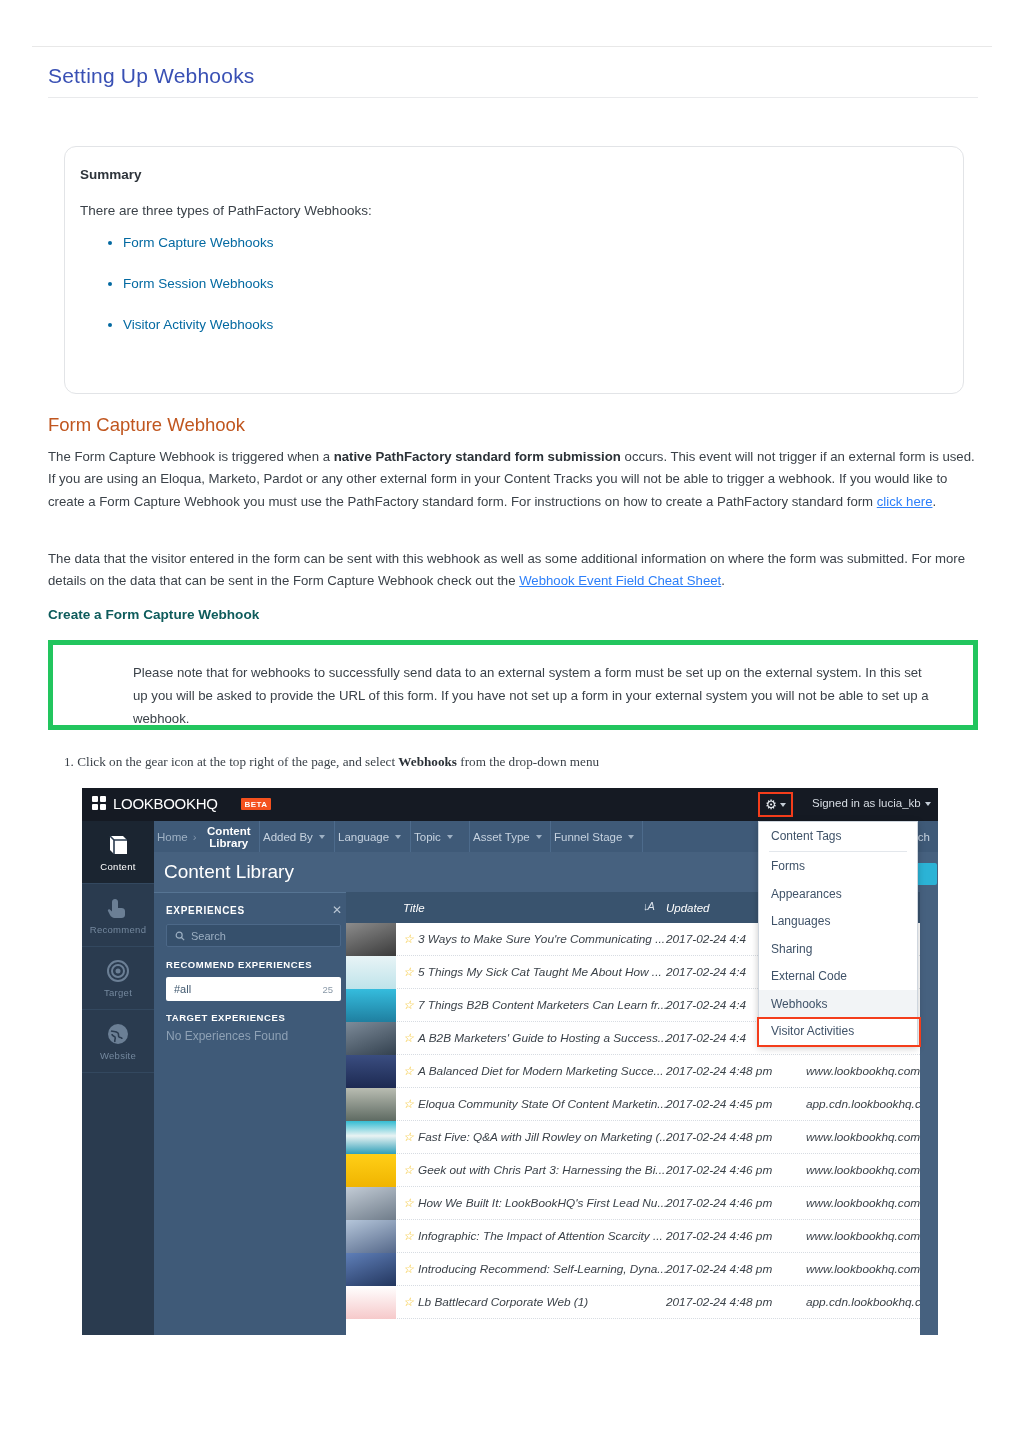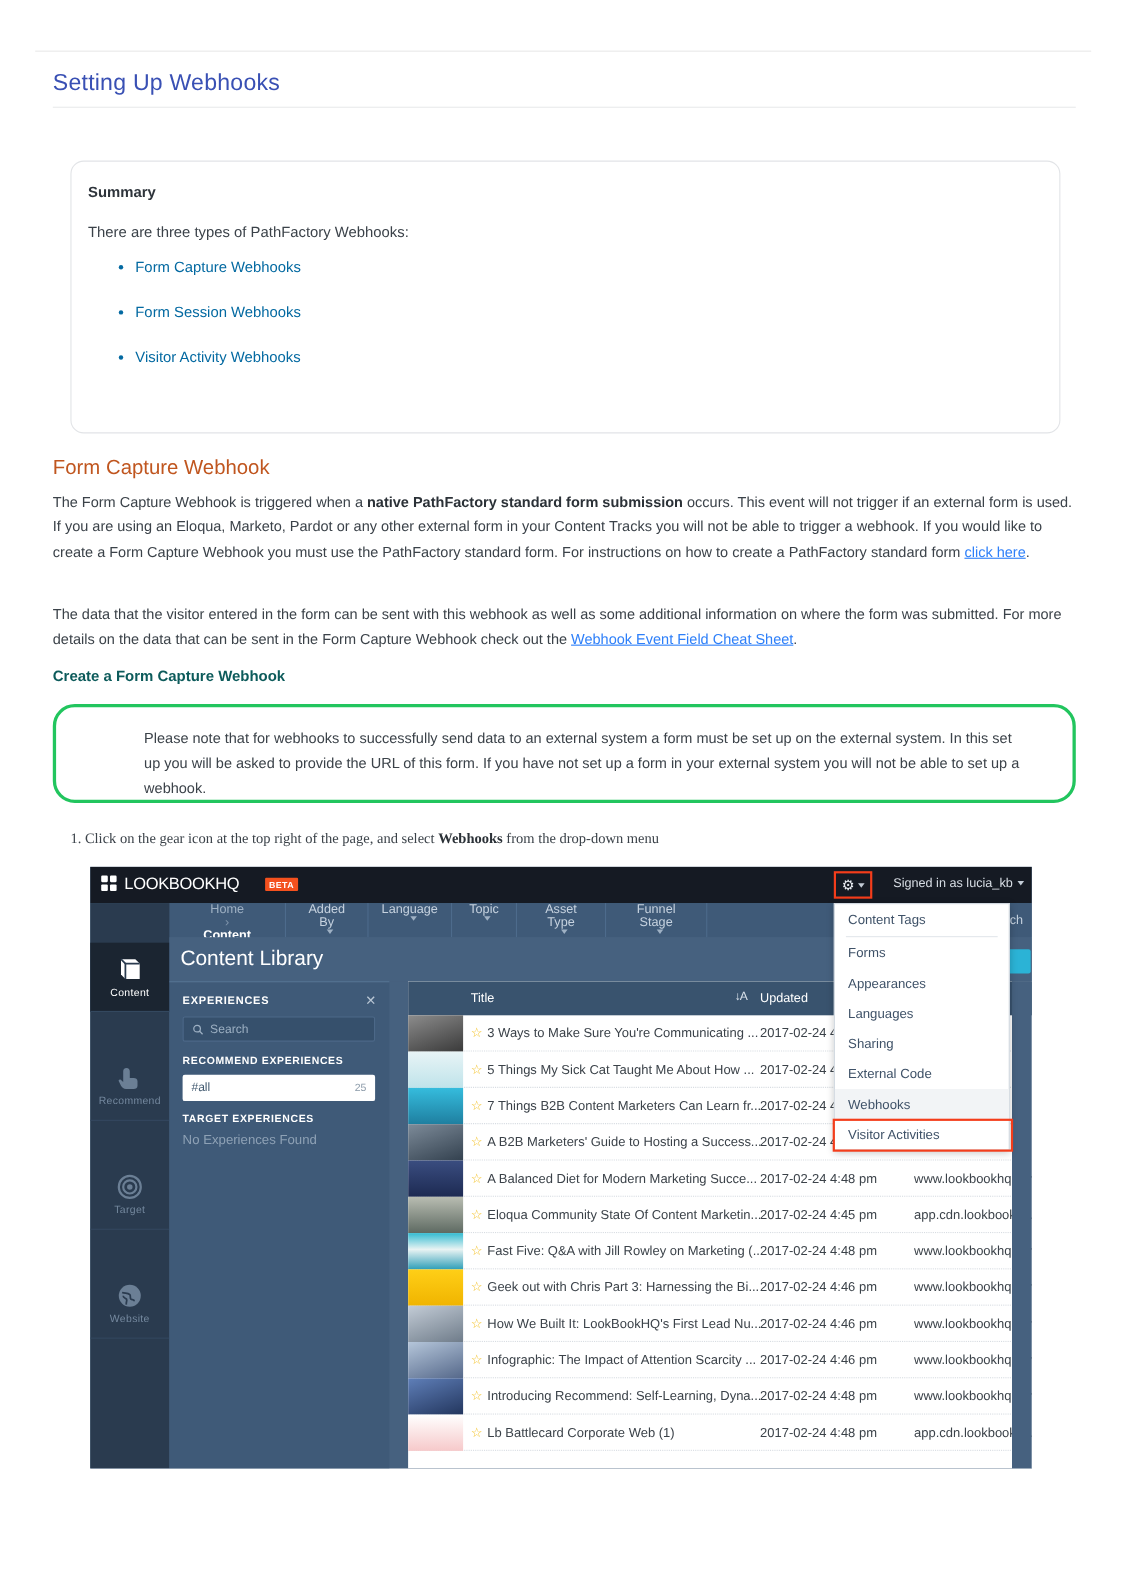--- a/index.html
+++ b/index.html
@@ -35,21 +35,21 @@
   
   .h2 { position:absolute; font-size:18.5px; color:#c0561f; font-weight:400; }
   .para { position:absolute; font-size:13.2px; line-height:22.4px; color:#3b4249; }
   .para b { font-weight:700; color:#2b3137; }
   a.lnk { color:#2d7ff9; text-decoration:underline; }
   .h3 { position:absolute; font-size:13.6px; font-weight:700; color:#0d5b5b; }
 
   
   .note-card {
     position:absolute; left:48px; top:640px; width:930px; height:90px;
-    border:3px solid #22c55e; border-radius:20px; background:#fff;
+    border:5px solid #22c55e; border-radius:0; background:#fff;
   }
   .note-text { position:absolute; left:80px; top:16px; width:800px; font-size:13.2px; line-height:23px; color:#3b4249; }
 
   .step { position:absolute; left:64px; top:754px; font-size:13.2px; color:#3b4249;font-family:Liberation Serif, serif; }
   .step b { font-weight:700; color:#2b3137; }
   .step .num { color:#3b4249; }
 
   
   .shot {
     position:absolute; left:82px; top:788px; width:856px; height:547px;
@@ -72,31 +72,31 @@
   }
   .gear-glyph { font-size:13px; color:#e9edf2; line-height:1; }
   .caret { width:0; height:0; border-left:3.5px solid transparent; border-right:3.5px solid transparent; border-top:4px solid #c3ccd6; }
   .signed { position:absolute; left:730px; top:9px; font-size:11.5px; color:#d7dde4; }
   .signed .caret { display:inline-block; margin-left:4px; vertical-align:middle; }
 
   
   .shot-nav { position:absolute; left:72px; top:33px; width:784px; height:31px; background:#3f5a78; }
   .navitem {
     position:absolute; top:33px; height:31px; display:flex; align-items:center;
-    padding:0 24px; font-size:11.5px; color:#c6d2df; border-right:1px solid #4d6b8c;flex-direction:column;
+    padding:0 3px; font-size:11.5px; color:#c6d2df; border-right:1px solid #4d6b8c;
   }
   .navitem .caret { border-top-color:#9fb1c4; margin-left:6px; }
   .crumb-home { color:#9fb1c4; }
   .crumb-sep { color:#7e93aa; margin:0 5px; }
   .crumb-cur { color:#fff; font-weight:700; }
   .nav-search { position:absolute; top:33px; right:0; height:31px; display:flex; align-items:center; padding-right:8px; font-size:11.5px; color:#c6d2df; }
 
   
   .rail { position:absolute; left:0; top:33px; width:72px; height:514px; background:#2a3b4f; }
-  .rail-item { position:relative; width:72px; height:63px; border-bottom:1px solid #33485f; display:flex; flex-direction:column; align-items:center; justify-content:center; gap:3px;margin-top:36px; }
+  .rail-item { position:relative; width:72px; height:63px; border-bottom:1px solid #33485f; display:flex; flex-direction:column; align-items:center; justify-content:center; gap:3px; }
   .rail-item.active { background:#1b2531; }
   .rail-label { font-size:9.5px; letter-spacing:.3px; }
   .rail-item.active .rail-label { color:#fff; }
   .rail-item .rail-label { color:#74889e; }
   .rail-ico { width:26px; height:26px; display:flex; align-items:center; justify-content:center; }
 
   
   .shot-head { position:absolute; left:72px; top:64px; width:784px; height:40px; background:#46617f; }
   .shot-head-title { position:absolute; left:10px; top:9px; font-size:19px; color:#fff; font-weight:400; }
 
@@ -113,21 +113,21 @@
   .exp-sub { position:absolute; left:12px; font-size:9.5px; font-weight:700; letter-spacing:.6px; color:#fff; }
   .exp-pill {
     position:absolute; left:12px; top:84px; width:175px; height:24px; background:#fff; border-radius:2px;
     display:flex; align-items:center; justify-content:space-between; padding:0 8px;
   }
   .exp-pill .k { font-size:11px; color:#41596f; }
   .exp-pill .v { font-size:9.5px; color:#8a99a8; }
   .exp-none { position:absolute; left:12px; top:136px; font-size:12px; color:#8ea1b5; }
 
   
-  .tbl { position:absolute; left:289px; top:104px; width:580px; height:443px; background:#fff; overflow:hidden; }
+  .tbl { position:absolute; left:264px; top:104px; width:580px; height:443px; background:#fff; overflow:hidden;font-style:italic; }
   .tbl-head { position:absolute; left:0; top:0; width:580px; height:31px; background:#39536e; }
   .th { position:absolute; top:0; height:31px; display:flex; align-items:center; font-size:11.5px; color:#fff; }
   .th-title { left:57px; }
   .sort-ico { position:absolute; left:297px; top:8px; font-size:11px; color:#dbe3ec; letter-spacing:-1px; }
   .th-upd { left:320px; }
   .rows { position:absolute; left:0; top:31px; width:580px; }
   .row { position:relative; height:33px; border-bottom:1px dotted #d7dce2; display:flex; align-items:center; }
   .thumb { position:absolute; left:0; top:0; width:50px; height:33px; background-size:cover; }
   .star { position:absolute; left:57px; top:9px; font-size:12px; color:#f4c430; }
   .r-title { position:absolute; left:72px; font-size:11.8px; color:#3b4249; white-space:nowrap; }

